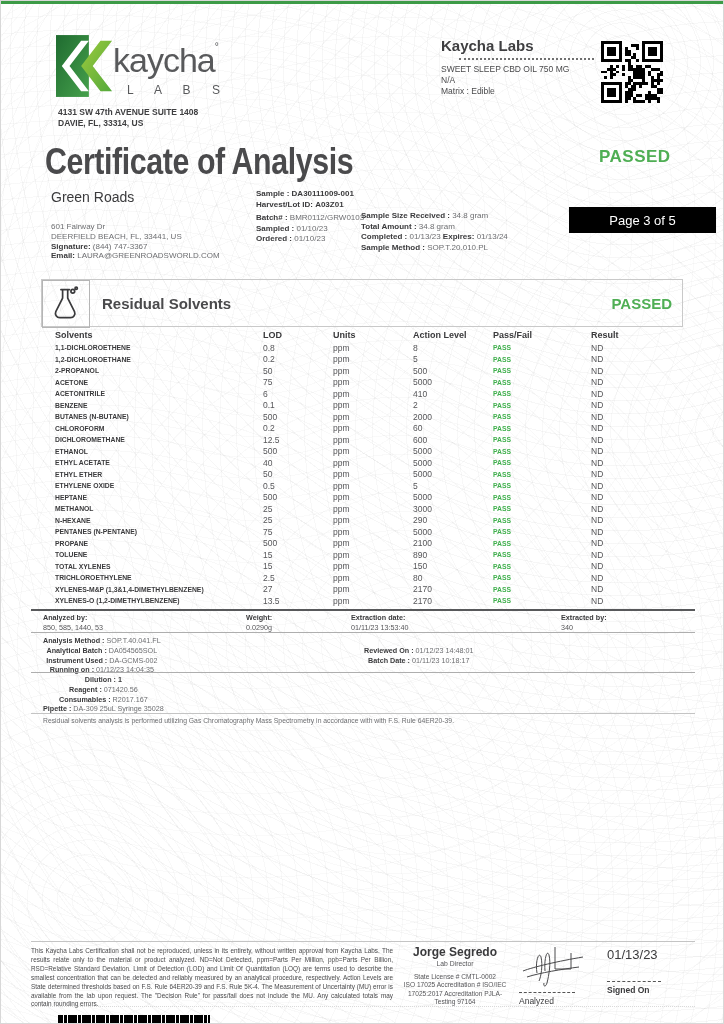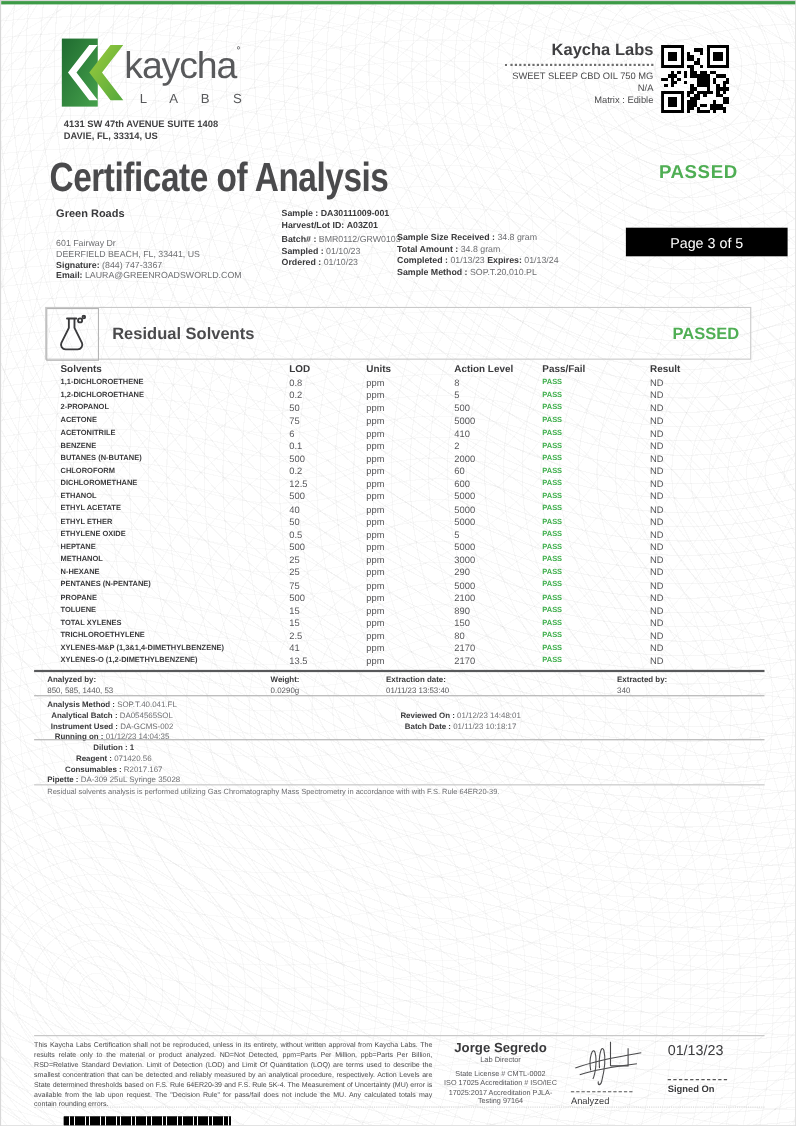--- a/index.html
+++ b/index.html
@@ -16,33 +16,33 @@
       repeating-radial-gradient(circle at 35% 22%, rgba(90,90,90,.03) 0 1px, transparent 1px 21px);
   }
   .topbar { position:absolute; top:0; left:0; width:724px; height:3px; }
   .abs { position:absolute; }
 
   
   .logo-text { font-size:34px; color:#58595b; letter-spacing:-1px; font-weight:400; }
   .logo-reg { font-size:10px; vertical-align:22px; color:#58595b; }
   .logo-labs { font-size:12px; letter-spacing:9px; color:#58595b; }
   .lab-address { font-size:8.5px; font-weight:bold; color:#3f3f41; line-height:11px; }
-  .hdr-right { width:153px; text-align:right; }
+  .hdr-right { width:153px; text-align:left; }
   .hdr-lab-title { font-size:15px; font-weight:bold; color:#3f3f41; }
   .hdr-dotted { border-bottom:2px dotted #6f6f6f; height:0; }
   .hdr-prod { font-size:8.5px; color:#4a4a4c; line-height:11px; }
 
   .coa-title { font-size:37px; font-weight:bold; color:#4a4a4c; transform:scaleX(.82);
                transform-origin:left center; white-space:nowrap; letter-spacing:-.5px; }
   .passed-big { font-size:17px; font-weight:bold; letter-spacing:.5px; }
 
   .info { font-size:8px; line-height:9.8px; }
   .info b { color:#3a3a3c; }
   .info .v { color:#6d6e71; }
-  .client-name { font-size:10px; font-weight:bold; color:#3a3a3c; }
+  .client-name { font-size:14px; font-weight:normal; color:#3a3a3c; }
   .samp { font-size:8px; line-height:10.6px; }
   .samp b { color:#3a3a3c; }
   .samp .v { color:#6d6e71; }
 
   .page-badge { background:#000; color:#fff; font-size:13px; width:147px; height:26px;
                 display:flex; align-items:center; justify-content:center;text-align:right; }
 
   
   .section-box { width:642px; height:48px; border:1px solid #c9c9c9; }
   .icon-box { position:absolute; left:0; top:0; width:48px; height:48px;
@@ -490,21 +490,21 @@
           <tr>
             <td class="solvent-name c1">TRICHLOROETHYLENE</td>
             <td>2.5</td>
             <td>ppm</td>
             <td>80</td>
             <td class="pass" style="color: rgb(63, 175, 76);">PASS</td>
             <td>ND</td>
           </tr>
           <tr>
             <td class="solvent-name c1">XYLENES-M&amp;P (1,3&amp;1,4-DIMETHYLBENZENE)</td>
-            <td>41</td>
+            <td>27</td>
             <td>ppm</td>
             <td>2170</td>
             <td class="pass" style="color: rgb(63, 175, 76);">PASS</td>
             <td>ND</td>
           </tr>
           <tr>
             <td class="solvent-name c1">XYLENES-O (1,2-DIMETHYLBENZENE)</td>
             <td>13.5</td>
             <td>ppm</td>
             <td>2170</td>

